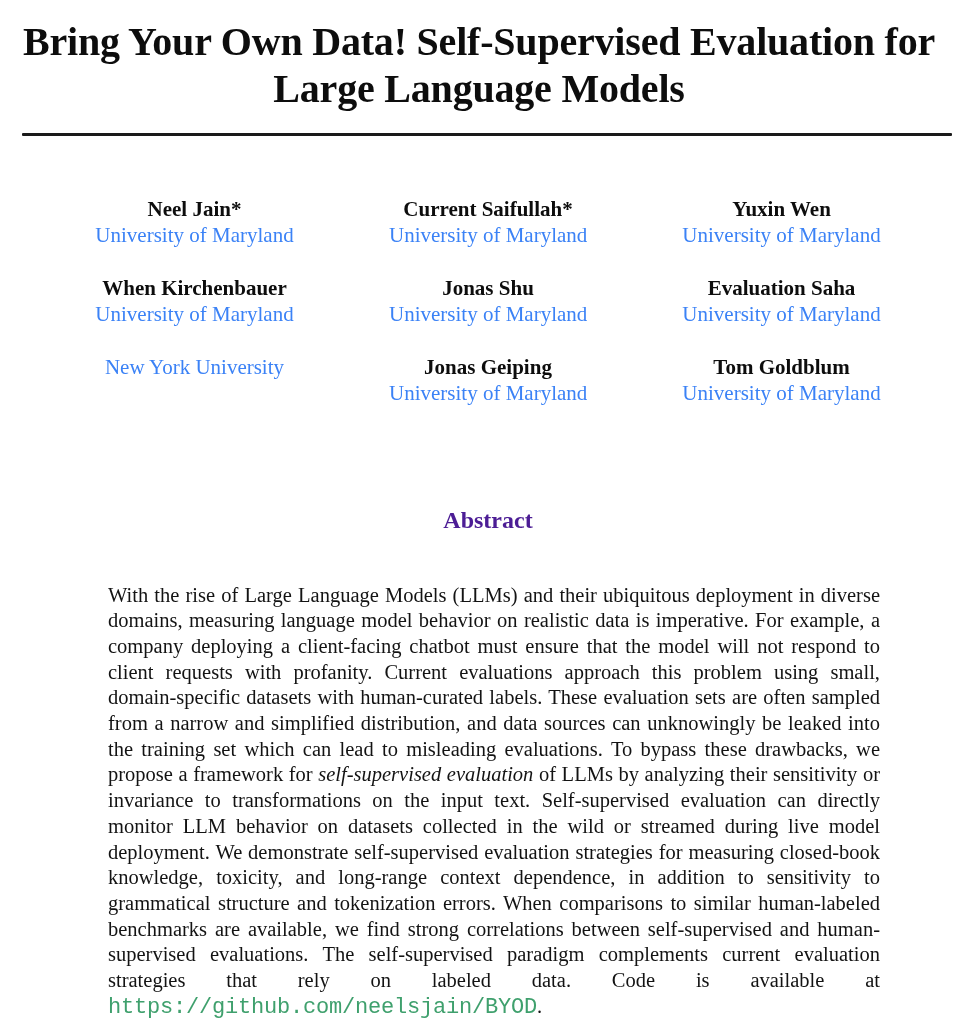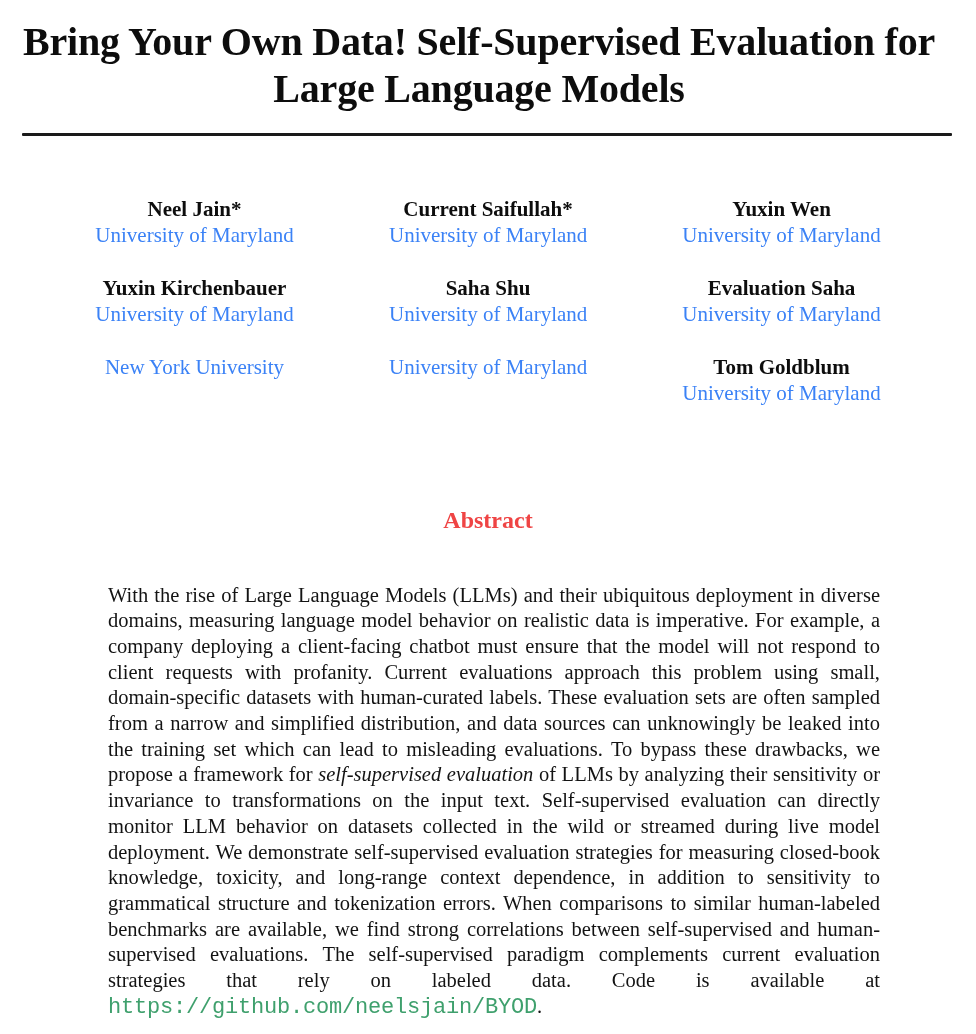--- a/index.html
+++ b/index.html
@@ -87,21 +87,21 @@
   
   .abstract-heading {
     position: absolute;
     top: 505px;
     left: 0;
     width: 976px;
     text-align: center;
     font-weight: bold;
     font-size: 24px;
     line-height: 30px;
-    color: #ef4444;
+    color: #4c1d95;
   }
 
   .abstract-body {
     position: absolute;
     top: 562px;
     left: 108px;
     width: 772px;
     font-size: 20.5px;
     line-height: 25.7px;
     text-align: justify;
@@ -141,38 +141,39 @@
         <div class="author-affil">University of Maryland</div>
       </div>
       <div class="author-cell col3">
         <div class="author-name">Yuxin Wen</div>
         <div class="author-affil">University of Maryland</div>
       </div>
     </div>
 
     <div class="author-row">
       <div class="author-cell col1">
-        <div class="author-name">Yuxin Kirchenbauer</div>
+        <div class="author-name">When Kirchenbauer</div>
         <div class="author-affil">University of Maryland</div>
       </div>
       <div class="author-cell col2">
-        <div class="author-name">Saha Shu</div>
+        <div class="author-name">Jonas Shu</div>
         <div class="author-affil">University of Maryland</div>
       </div>
       <div class="author-cell col3">
         <div class="author-name">Evaluation Saha</div>
         <div class="author-affil">University of Maryland</div>
       </div>
     </div>
 
     <div class="author-row">
       <div class="author-cell col1">
         <div class="author-affil">New York University</div>
       </div>
       <div class="author-cell col2">
+        <div class="author-name">Jonas Geiping</div>
         <div class="author-affil">University of Maryland</div>
       </div>
       <div class="author-cell col3">
         <div class="author-name">Tom Goldblum</div>
         <div class="author-affil">University of Maryland</div>
       </div>
     </div>
 
   </div>
 

